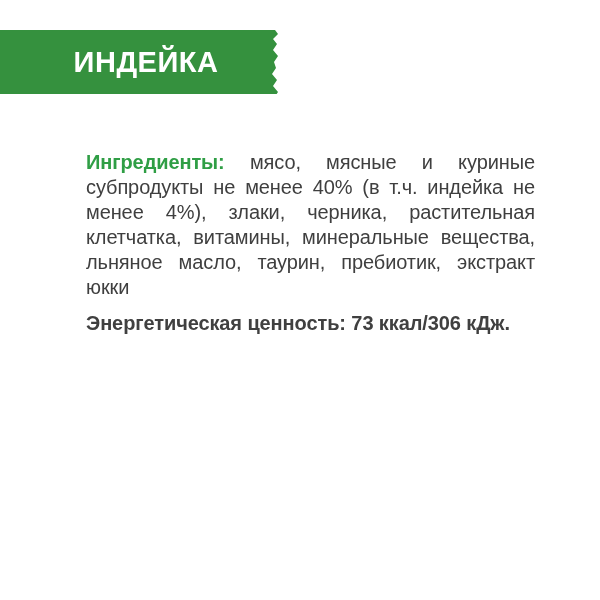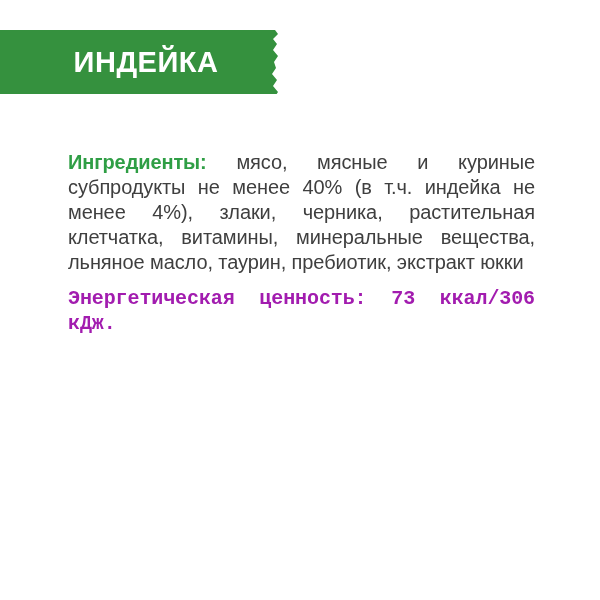--- a/index.html
+++ b/index.html
@@ -49,30 +49,29 @@
     top: 150px;
     width: 467px;
     color: #3f3f3f;
     font-size: 20px;
     line-height: 25px;
     letter-spacing: -0.1px;
     text-align: justify;
     text-align-last: left;
   }
   .content p {
-    margin: 0 0 11px 0;
+    margin: 0 0 11px 18px;
   }
   .lead {
     color: #2f9e45;
     font-weight: bold;
   }
   .energy {
-    color: #a21caf;
+    color: #404040;
     font-weight: bold;
-    font-family: Liberation Mono, monospace;
   }
 </style>
 </head>
 <body>
 
 <div class="page">
 
   <div class="banner">
     <div class="banner-text">
       <span>ИНДЕЙКА</span><br>

